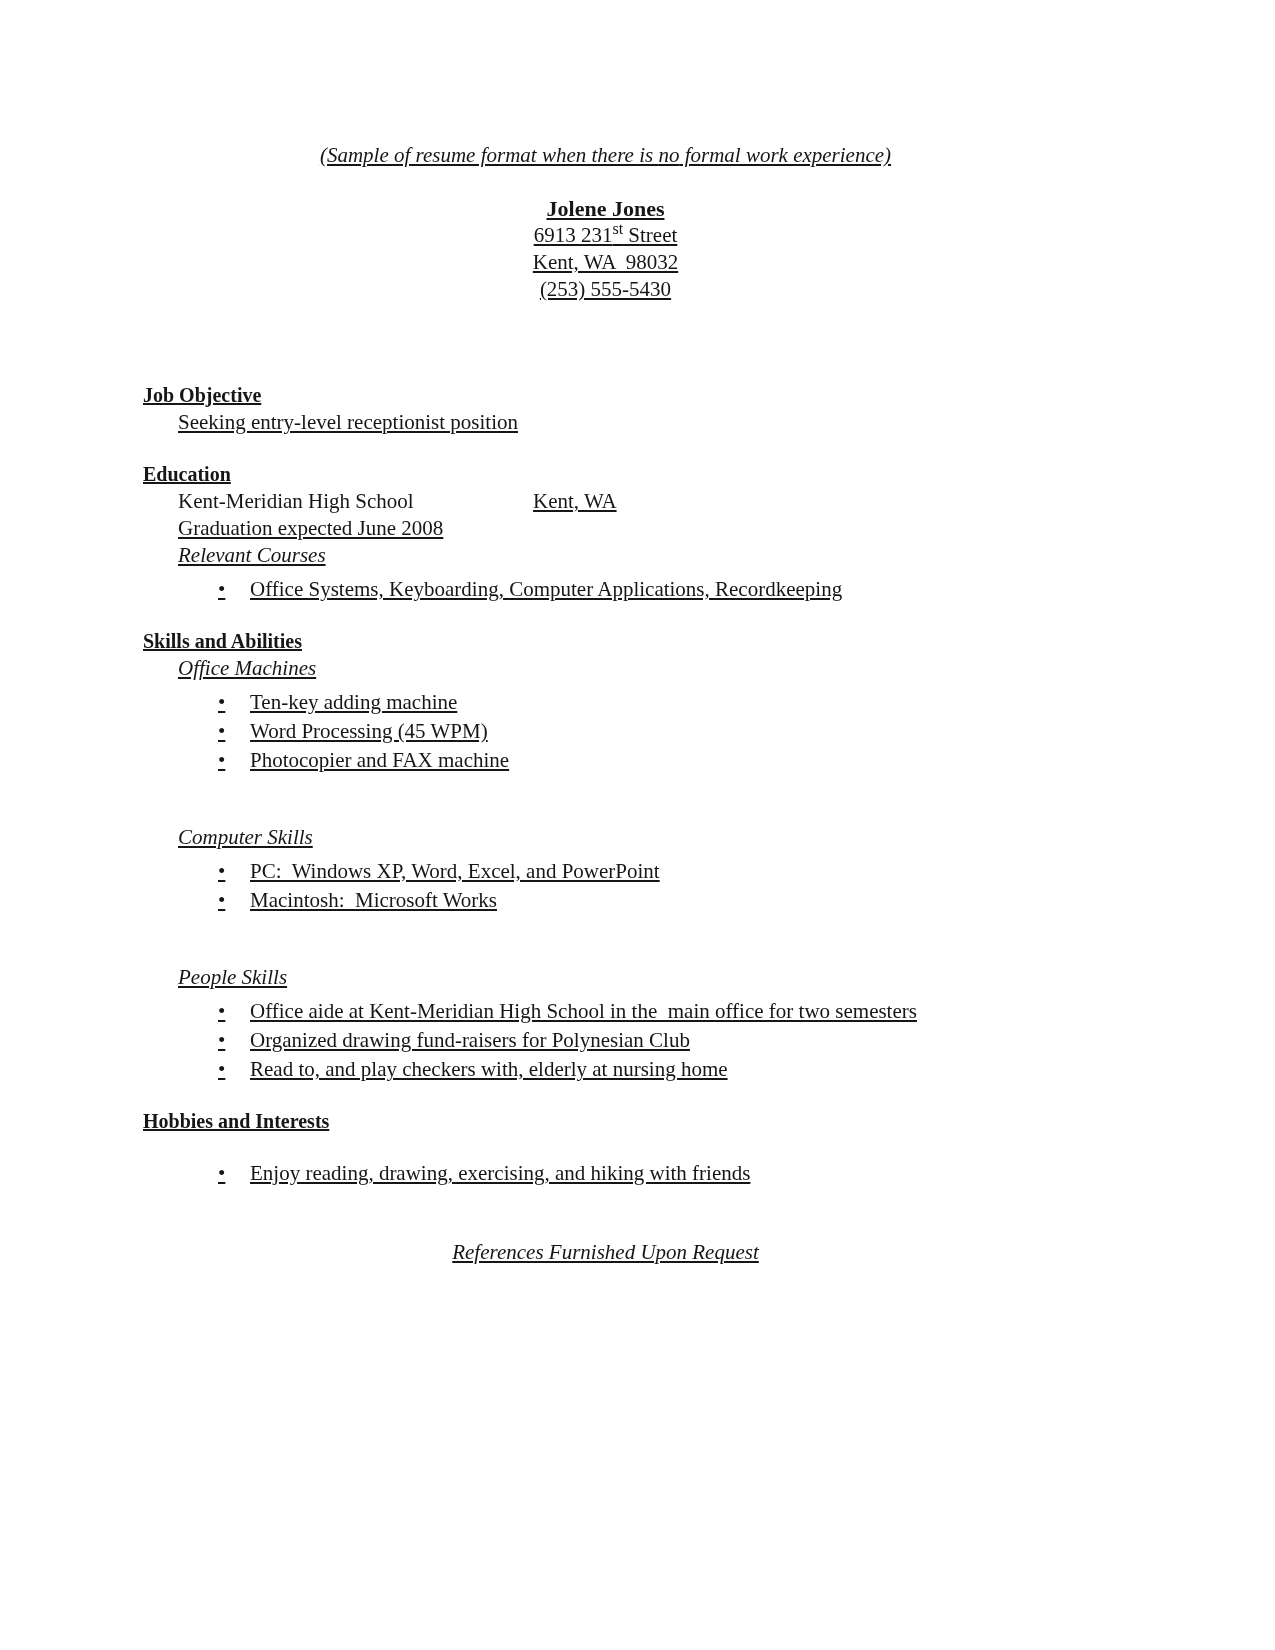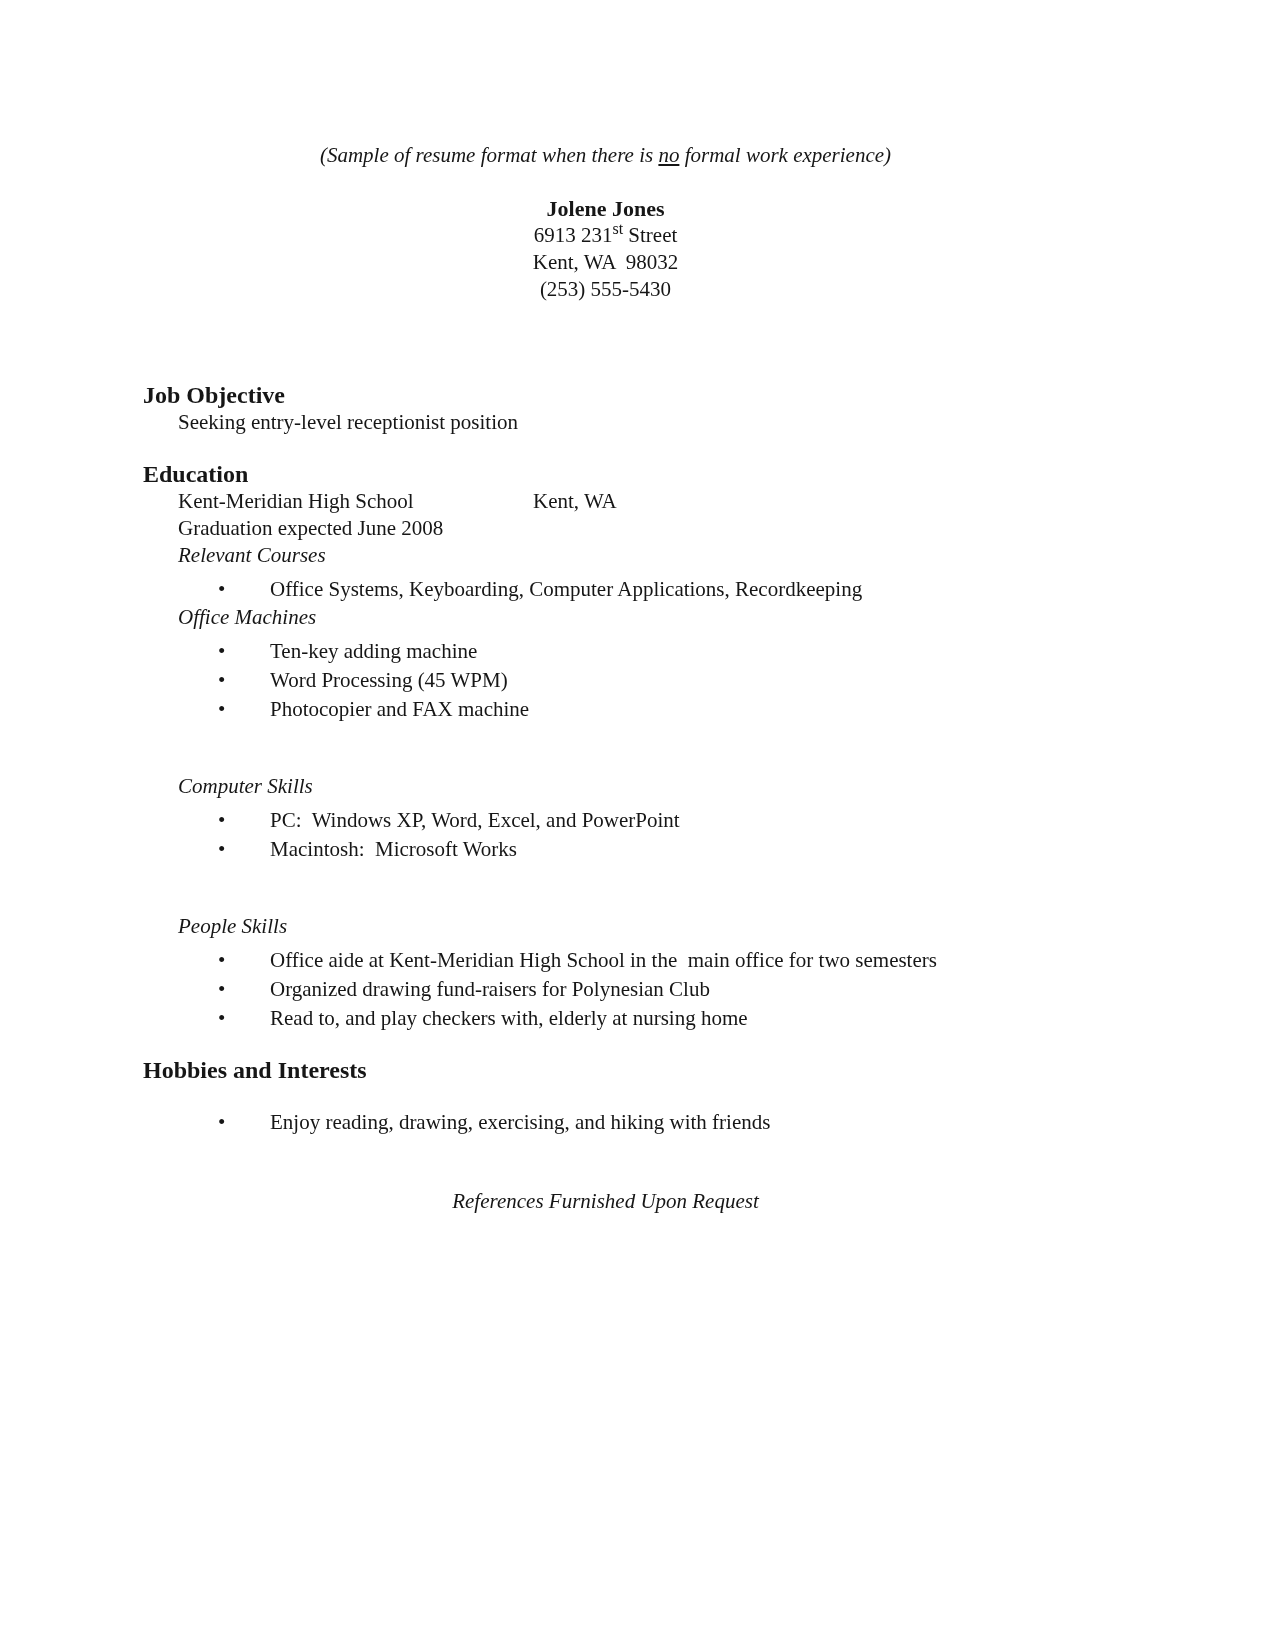--- a/index.html
+++ b/index.html
@@ -12,20 +12,21 @@
     width: 1275px;
     height: 1640px;
     box-sizing: border-box;
     background: #ffffff;
     color: #161616;
     font-family: "Liberation Serif", "DejaVu Serif", serif;
     font-size: 21px;
     line-height: 27px;
     padding: 142px 207px 0 143px;
     overflow: hidden;
+    text-decoration: underline;
   }
   [data-bind] { white-space: pre-wrap; }
 
   .note {
     text-align: center;
     font-style: italic;
     margin-bottom: 26px;
   }
   .note .u { text-decoration: underline; }
 
@@ -34,21 +35,21 @@
     line-height: 27px;
   }
   .contact .name {
     font-weight: bold;
     font-size: 22px;
   }
   sup { font-size: 16px; line-height: 0; margin-top: 11px; }
 
   .h1 {
     font-weight: bold;
-    font-size: 24px;
+    font-size: 20px;
     margin: 0;
   }
   .mt-objective { margin-top: 79px; }
   .mt-section   { margin-top: 25px; }
 
   .ind1 { margin-left: 35px; }
 
   .subhead {
     font-style: italic;
     margin-left: 35px;
@@ -59,21 +60,20 @@
   .bullets {
     list-style: none;
     margin: 6px 0 0 0;
     padding: 0 0 0 75px;
   }
   .bullets li {
     display: flex;
     align-items: flex-start;
     line-height: 28px;
     margin-bottom: 1px;
-    gap: 20px;
   }
   .b {
     flex: 0 0 32px;
     width: 32px;
   }
   .b::before { content: "\2022"; }
   .bt { max-width: 720px; }
 
   .mt-hobby-list { margin-top: 24px; }
 
@@ -107,20 +107,21 @@
   <div class="ind1" data-bind="education.graduation">Graduation expected June 2008</div>
 
   <div class="subhead mt-sub" data-bind="education.relevant_courses.heading">Relevant Courses</div>
   <ul class="bullets">
     <li>
         <span class="b"></span>
         <span class="bt" data-bind="education.relevant_courses.items.0">Office Systems, Keyboarding, Computer Applications, Recordkeeping</span>
       </li>
   </ul>
 
+  <div class="h1 mt-section" data-bind="skills.heading">Skills and Abilities</div>
 
   <div class="subhead mt-sub" data-bind="skills.office_machines.heading">Office Machines</div>
   <ul class="bullets">
     <li>
         <span class="b"></span>
         <span class="bt" data-bind="skills.office_machines.items.0">Ten-key adding machine</span>
       </li>
     <li>
         <span class="b"></span>
         <span class="bt" data-bind="skills.office_machines.items.1">Word Processing (45 WPM)</span>

